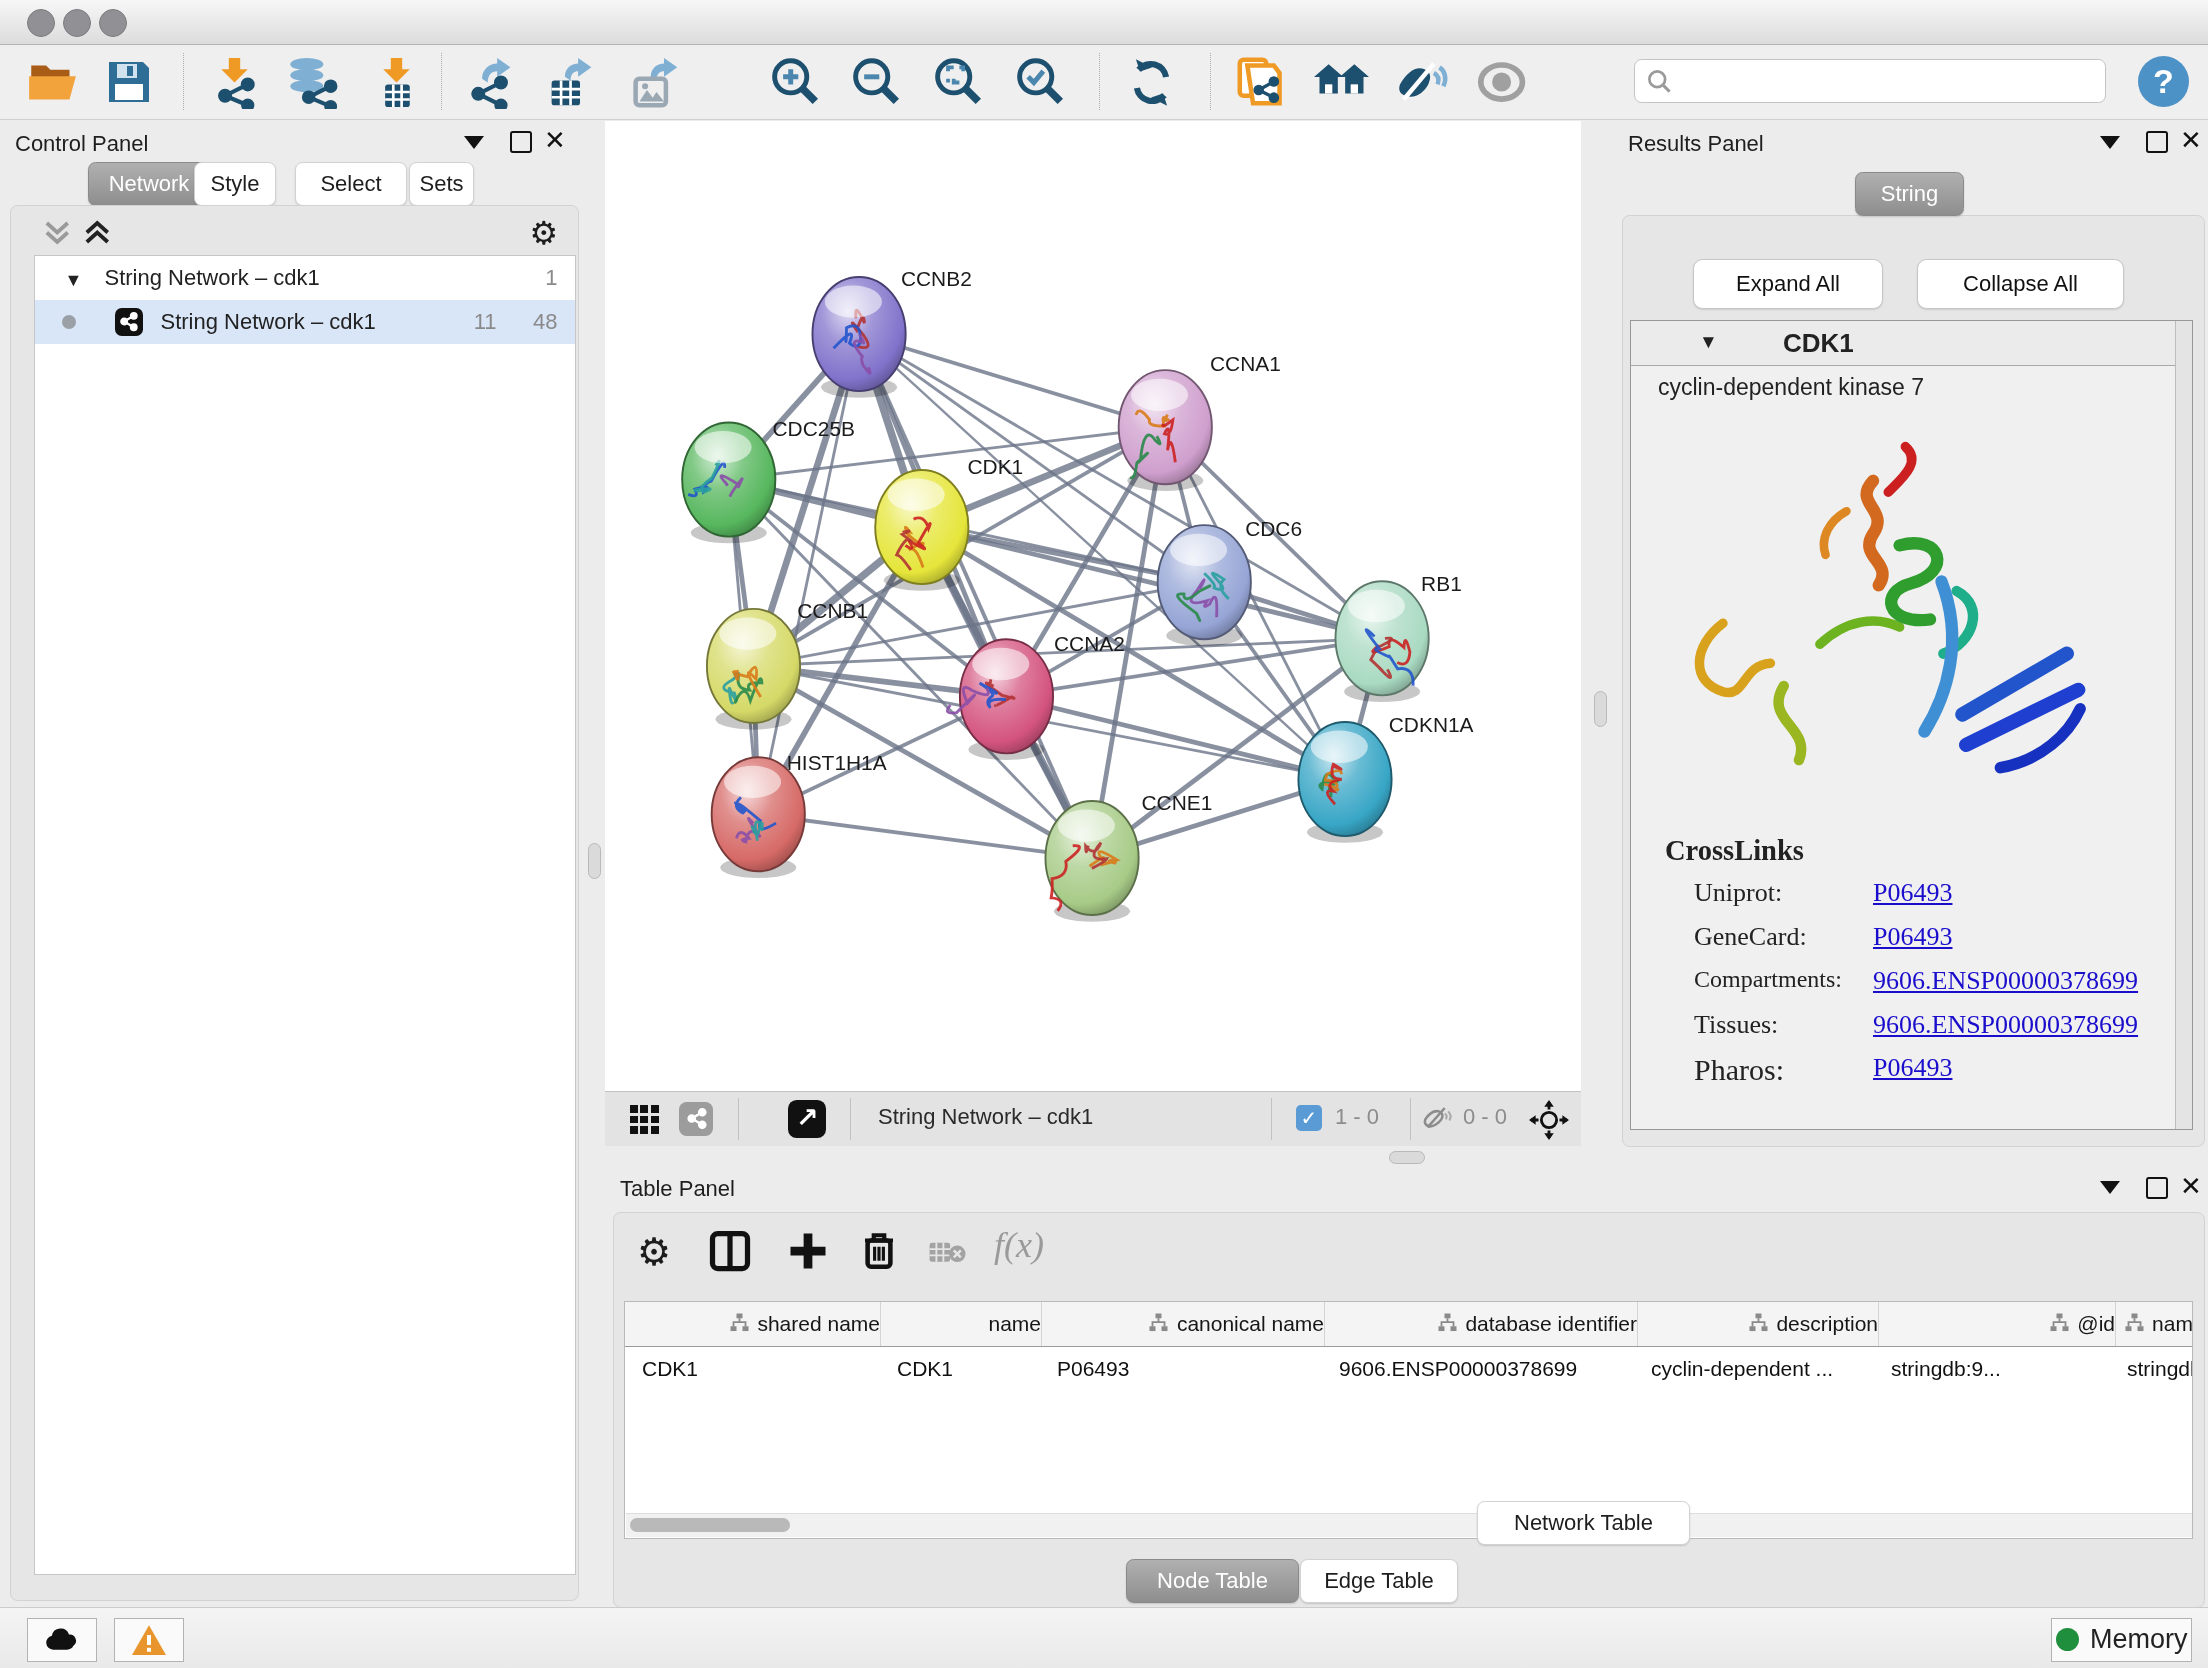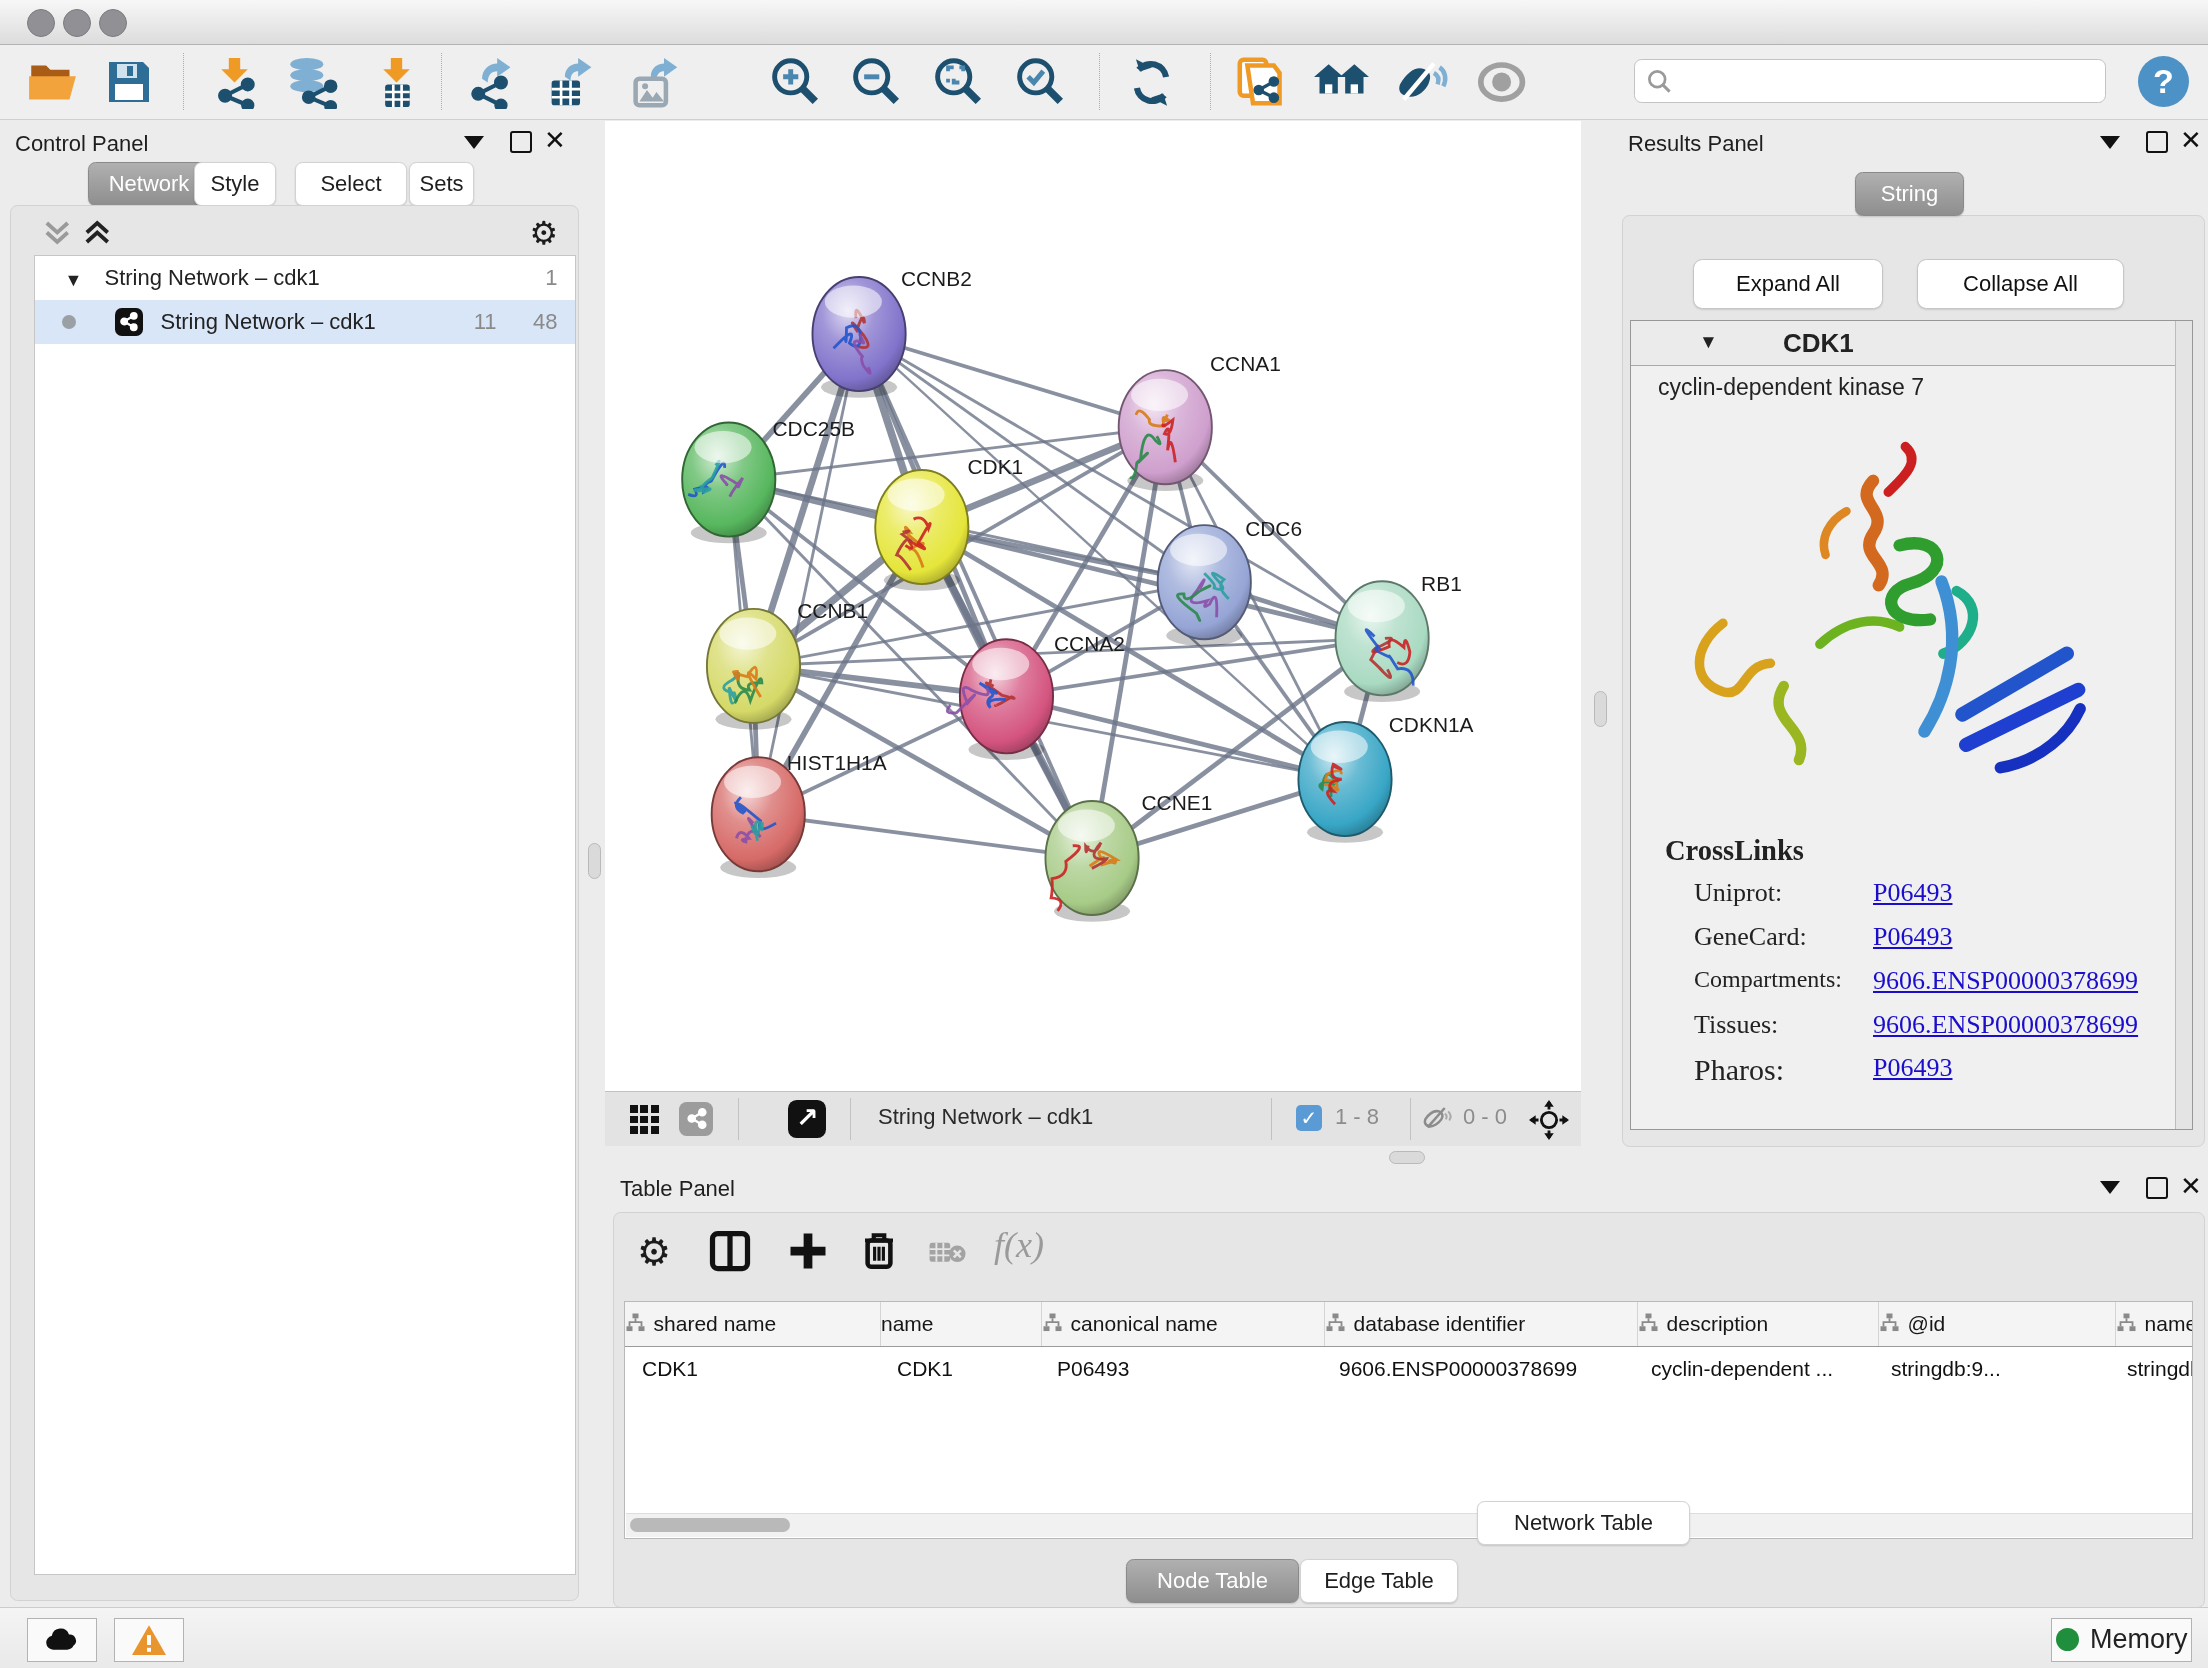--- a/index.html
+++ b/index.html
@@ -68,21 +68,21 @@
     font-size:22px;text-align:center;line-height:48px;color:#111;box-shadow:0 1px 1.9px rgba(0,0,0,.12);}
   .serif{font-family:"Liberation Serif","DejaVu Serif",serif;}
   .xlink{color:#1a0dcc;text-decoration:underline;}
   .rp-scroll{position:absolute;right:0;top:0;width:16px;height:100%;background:#e4e4e4;border-left:1px solid #bcbcbc;}
   
   .tp-toolbar-icon{position:absolute;top:17px;}
   #node-table{position:absolute;left:624px;top:1301px;width:1567px;height:236px;background:#fff;
     border:1px solid #b9b9b9;overflow:hidden;}
   .th-row{position:absolute;left:0;top:0;height:44px;width:100%;background:#f4f4f4;border-bottom:1.9px solid #9a9a9a;
     display:flex;}
-  .th{position:relative;height:44px;font-size:21px;line-height:44px;color:#161616;text-align:left;
+  .th{position:relative;height:44px;font-size:21px;line-height:44px;color:#161616;text-align:right;
     border-right:1px solid #d4d4d4;flex:0 0 auto;white-space:nowrap;overflow:hidden;}
   .th svg{vertical-align:-1.9px;margin-right:7.6px;}
   .td-row{position:absolute;left:0;top:46px;height:42px;width:100%;display:flex;}
   .td{height:42px;font-size:21px;line-height:42px;color:#111;padding-left:17px;box-sizing:border-box;
     flex:0 0 auto;white-space:nowrap;overflow:hidden;}
   .hscroll{position:absolute;left:1px;bottom:1px;width:1566px;height:23px;background:#f1f1f1;border-top:1px solid #ddd;}
   .hscroll i{position:absolute;left:3.8px;top:3.8px;width:160px;height:14.3px;background:#b9b9b9;border-radius:7.6px;}
   
   .bottombar{position:absolute;left:0;top:1607px;width:2208px;height:61px;
     background:linear-gradient(#f4f4f4,#e9e9e9);border-top:1px solid #cccccc;}
@@ -549,21 +549,21 @@
           <path d="M7 12L18 5.5M7 12l11 6.5" fill="none"></path>
         </g>
       </svg>
     </span>
   <span class="sb-sep" style="left:133px"></span>
   <span class="birdseye" style="left:183px;top:7.6px">↗</span>
   <span class="sb-sep" style="left:245px"></span>
   <span class="abs" style="left:273px;top:12.4px;font-size:22px;color:#2a2a2a">String Network – cdk1</span>
   <span class="sb-sep" style="left:666px"></span>
   <span class="chkbox" style="left:691px;top:13.3px">✓</span>
-  <span class="sb-txt" style="left:730px">1 - 8</span>
+  <span class="sb-txt" style="left:730px">1 - 0</span>
   <span class="sb-sep" style="left:805px"></span>
   <span class="abs" style="left:818px;top:12.4px">
     <svg width="32" height="28.5" viewBox="0 0 28 24">
         <path d="M2 13C6 7 10 5 14 6c3 1 4 4 2 7s-7 7-11 6c-3-1-4-3-3-6z" fill="none" stroke="#8c8c8c" stroke-width="2.2"></path>
         <path d="M4 20L19 3" stroke="#8c8c8c" stroke-width="2.2"></path>
         <path d="M19 8c2 1 2 3 1 5M22 6c2 2 3 5 1 8" stroke="#aaa" stroke-width="1.8" fill="none"></path>
       </svg></span>
   <span class="sb-txt" style="left:858px">0 - 0</span>
   <span class="abs" style="left:924px;top:7.6px">
     <svg width="40" height="40" viewBox="0 0 42 42">

